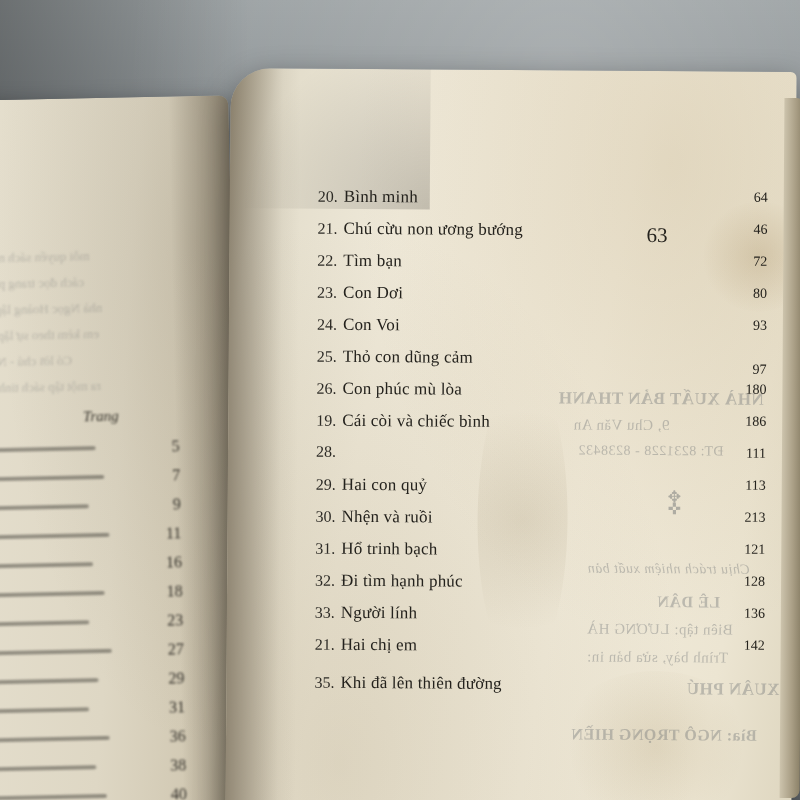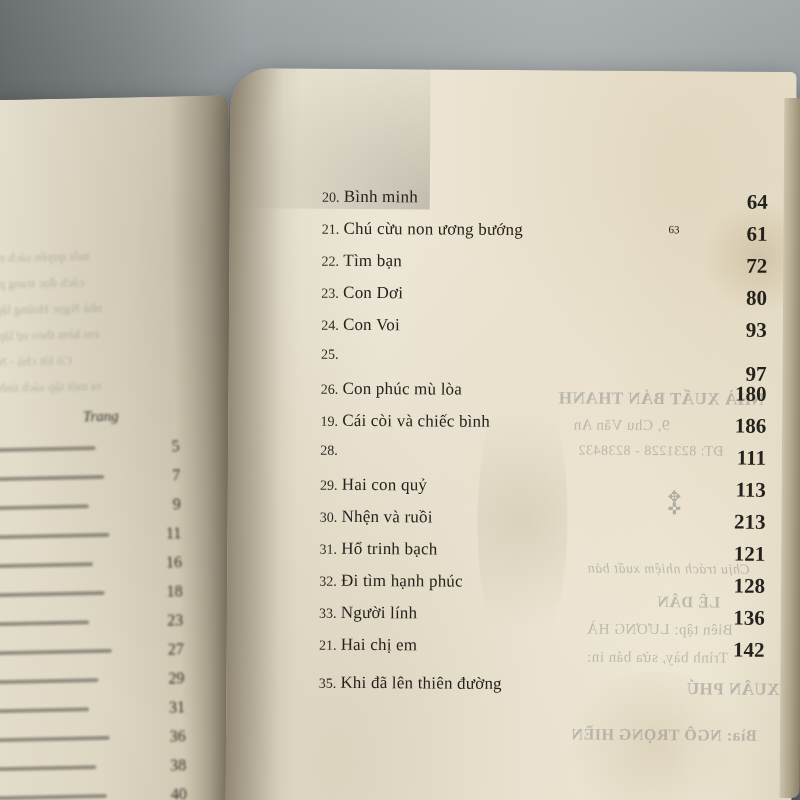--- a/index.html
+++ b/index.html
@@ -128,41 +128,40 @@
     width: 440px;
   }
   .toc-row {
     position: relative;
     height: 32px;
     display: flex;
     align-items: baseline;
   }
   .toc-num {
     width: 26px;
-    font-size: 14px;
+    font-size: 16px;
     color: #2d2b26;
-    text-align: center;
+    text-align: left;
   }
   .toc-title {
     font-size: 17px;
     color: #24221d;
     letter-spacing: 0.2px;
   }
   .toc-page {
     position: absolute;
     right: -10px;
+    font-size: 14px;
+    color: #24221d;
+  }
+  .toc-first-page {
+    position: absolute;
+    right: 90px;
+    top: 60px;
     font-size: 21px;
-    color: #24221d;
-    font-weight: bold;
-  }
-  .toc-first-page {
-    position: absolute;
-    right: 78px;
-    top: 60px;
-    font-size: 11px;
     color: #24221d;
   }
 
   
   .fleuron {
     position: absolute;
     left: 440px;
     top: 420px;
     color: rgba(90,95,100,0.42);
     font-size: 16px;
@@ -292,39 +291,40 @@
         <div class="toc-first-page">63</div>
 
         <div class="toc-row" style="top:26px">
           <span class="toc-num">20.</span>
           <span class="toc-title">Bình minh</span>
           <span class="toc-page" style="top:0">64</span>
         </div>
         <div class="toc-row" style="top:26px">
           <span class="toc-num">21.</span>
           <span class="toc-title">Chú cừu non ương bướng</span>
-          <span class="toc-page" style="top:0">61</span>
+          <span class="toc-page" style="top:0">46</span>
         </div>
         <div class="toc-row" style="top:26px">
           <span class="toc-num">22.</span>
           <span class="toc-title">Tìm bạn</span>
           <span class="toc-page" style="top:0">72</span>
         </div>
         <div class="toc-row" style="top:26px">
           <span class="toc-num">23.</span>
           <span class="toc-title">Con Dơi</span>
           <span class="toc-page" style="top:0">80</span>
         </div>
         <div class="toc-row" style="top:26px">
           <span class="toc-num">24.</span>
           <span class="toc-title">Con Voi</span>
           <span class="toc-page" style="top:0">93</span>
         </div>
         <div class="toc-row" style="top:26px">
           <span class="toc-num">25.</span>
+          <span class="toc-title">Thỏ con dũng cảm</span>
           <span class="toc-page" style="top:12px">97</span>
         </div>
         <div class="toc-row" style="top:26px">
           <span class="toc-num">26.</span>
           <span class="toc-title">Con phúc mù lòa</span>
           <span class="toc-page" style="top:0">180</span>
         </div>
         <div class="toc-row" style="top:26px">
           <span class="toc-num">19.</span>
           <span class="toc-title">Cái còi và chiếc bình</span>

